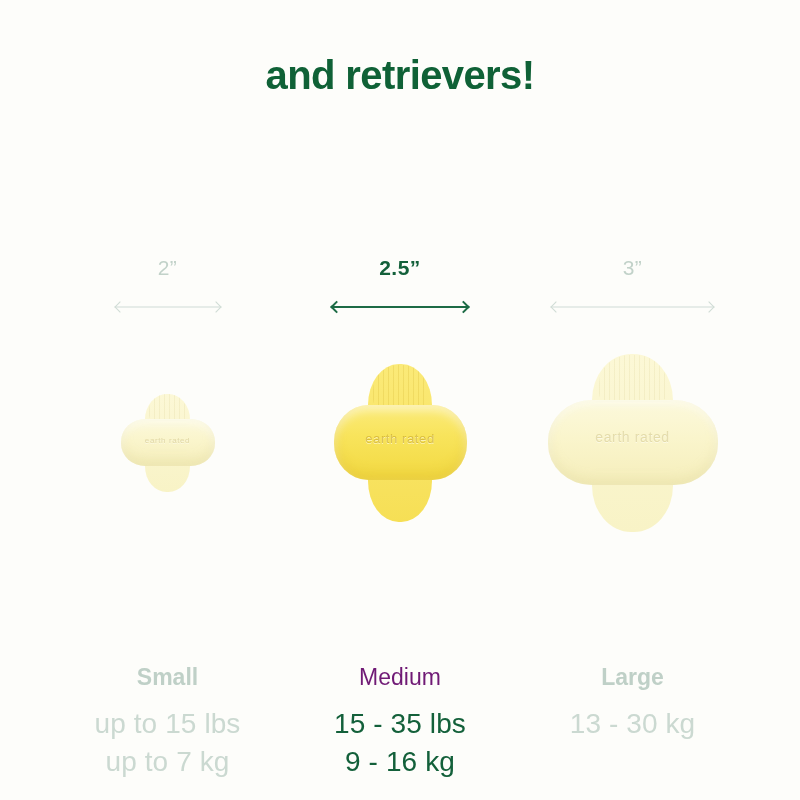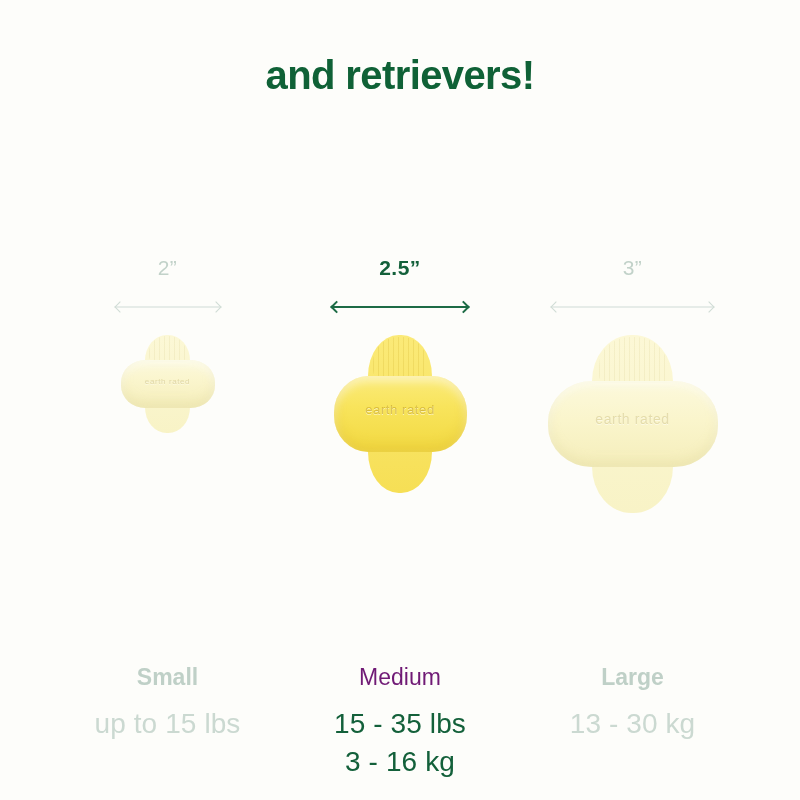--- a/index.html
+++ b/index.html
@@ -71,21 +71,21 @@
   .arrow.active .head.l{border-left:2px solid #1d6b45;border-bottom:2px solid #1d6b45;}
   .arrow.active .head.r{border-right:2px solid #1d6b45;border-top:2px solid #1d6b45;}
 
   .arrow.sm{width:104px;}
   .arrow.md{width:136px;}
   .arrow.lg{width:161px;}
 
   
   .toy-area{
     height:215px;
-    display:flex;align-items:flex-start;justify-content:center;
+    display:flex;align-items:center;justify-content:center;
     margin-top:12px;
     text-decoration:underline;
   }
   .toy{position:relative;}
   .toy.sm{width:94px;height:98px;}
   .toy.md{width:133px;height:158px;}
   .toy.lg{width:170px;height:178px;}
 
   
   .lobe{position:absolute;border-radius:50%;}
@@ -210,20 +210,21 @@
           <span class="ridges"></span>
           <span class="lobe lobe-h"></span>
           <span class="brand">earth rated</span>
         </div>
       </div>
 
       <div class="size-name muted">Small</div>
 
       <div class="weights muted">
         <div>up to 15 lbs</div>
+        <div>up to 7 kg</div>
       </div>
     </div>
 
     <div class="col">
       <div class="dim-label active">2.5”</div>
 
       <div class="arrow-wrap">
         <div class="arrow active md">
           <span class="bar"></span>
           <span class="head l"></span>
@@ -237,21 +238,21 @@
           <span class="ridges"></span>
           <span class="lobe lobe-h"></span>
           <span class="brand">earth rated</span>
         </div>
       </div>
 
       <div class="size-name active">Medium</div>
 
       <div class="weights active">
         <div>15 - 35 lbs</div>
-        <div>3 - 16 kg</div>
+        <div>9 - 16 kg</div>
       </div>
     </div>
 
     <div class="col">
       <div class="dim-label muted">3”</div>
 
       <div class="arrow-wrap">
         <div class="arrow muted lg">
           <span class="bar"></span>
           <span class="head l"></span>

